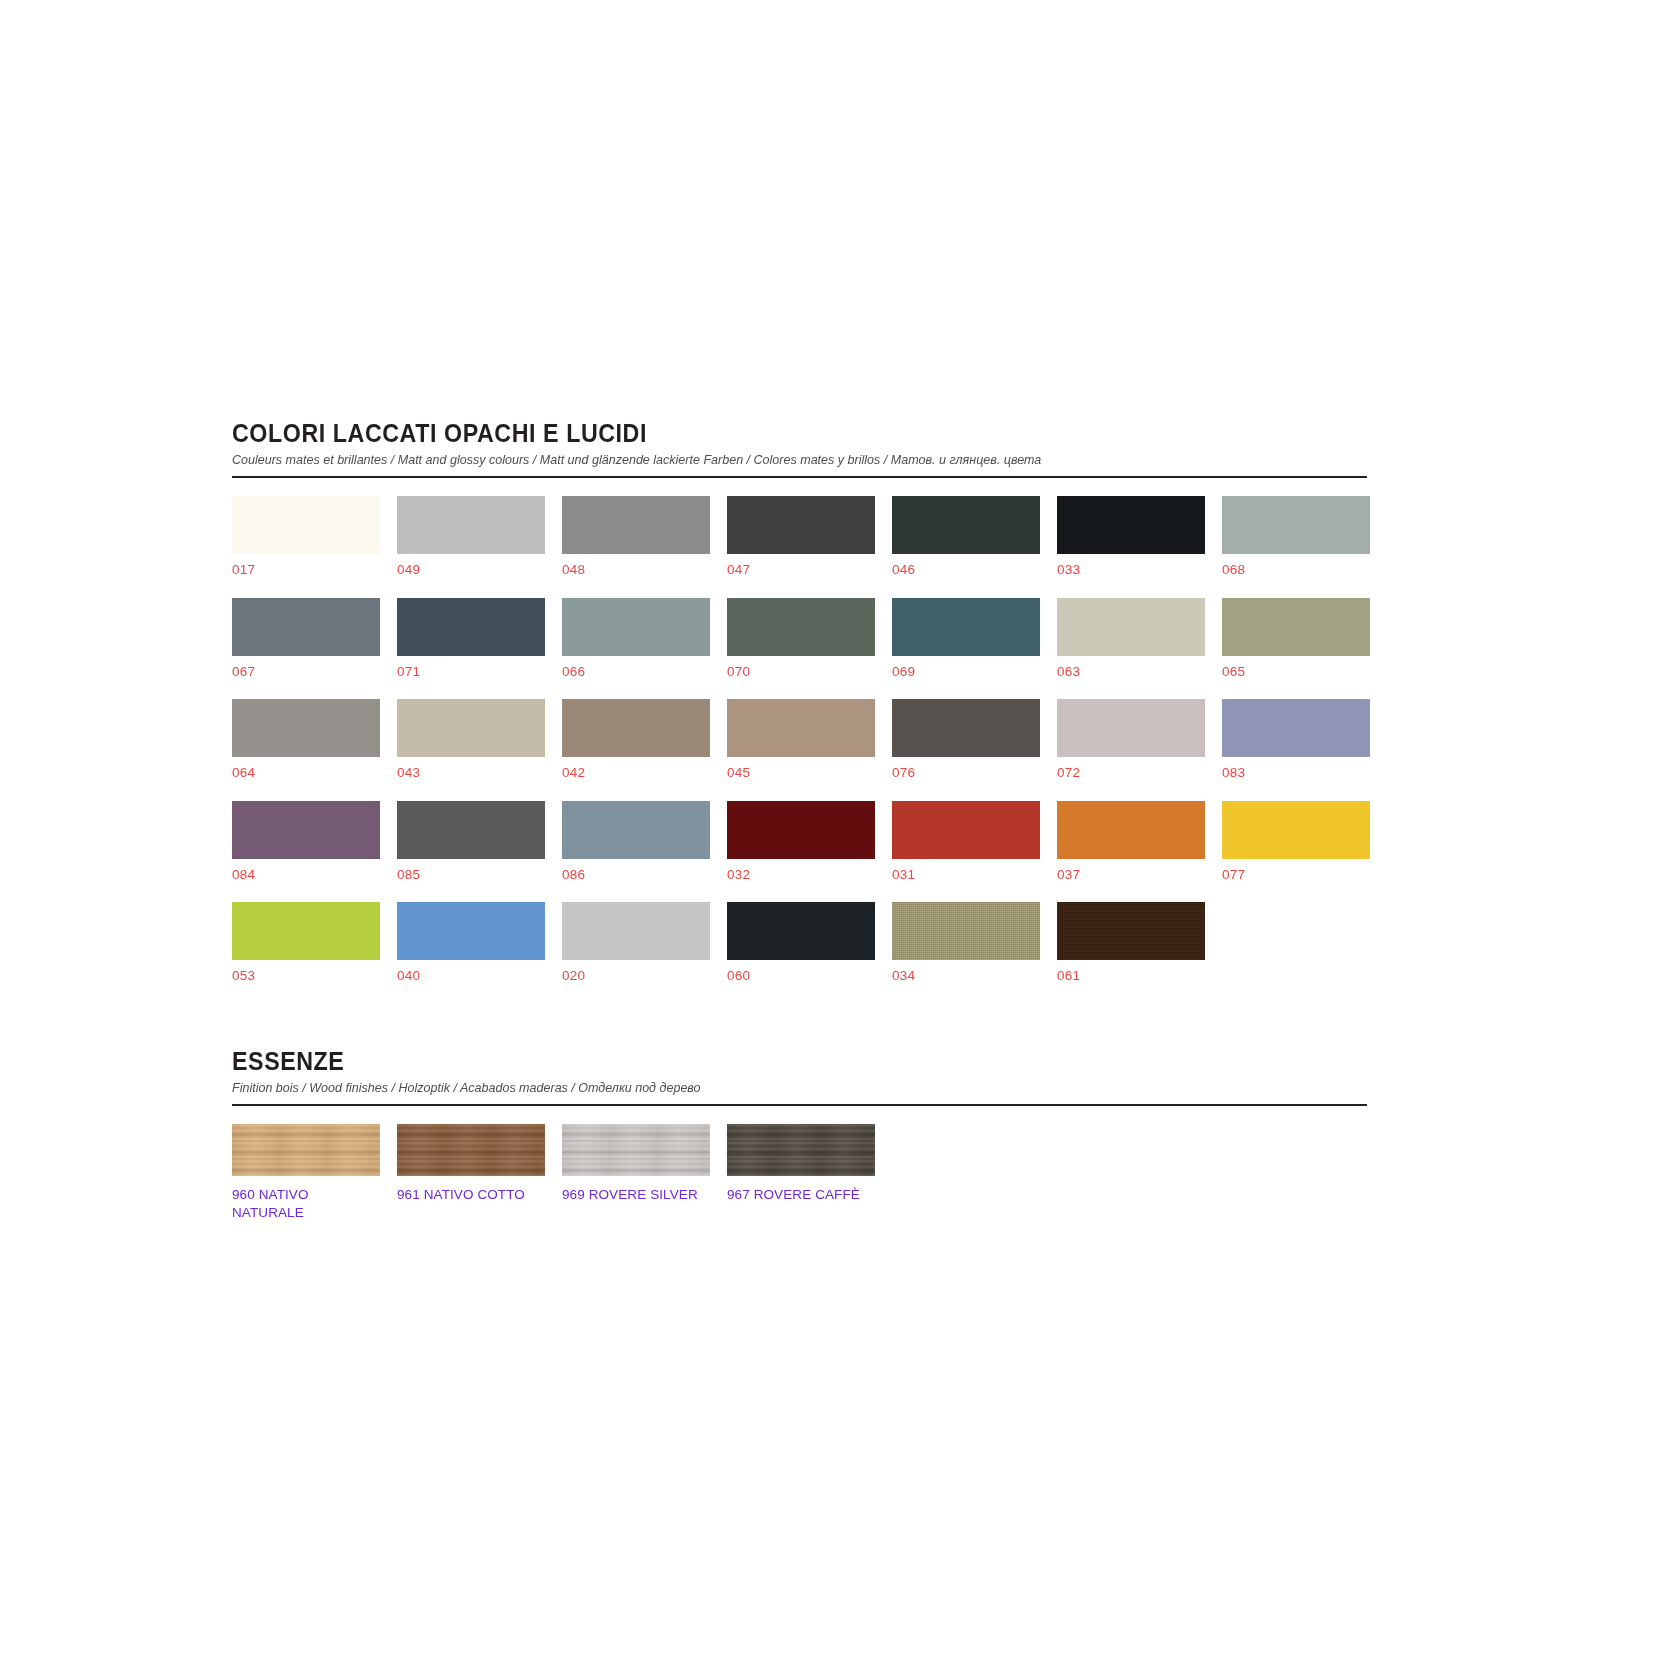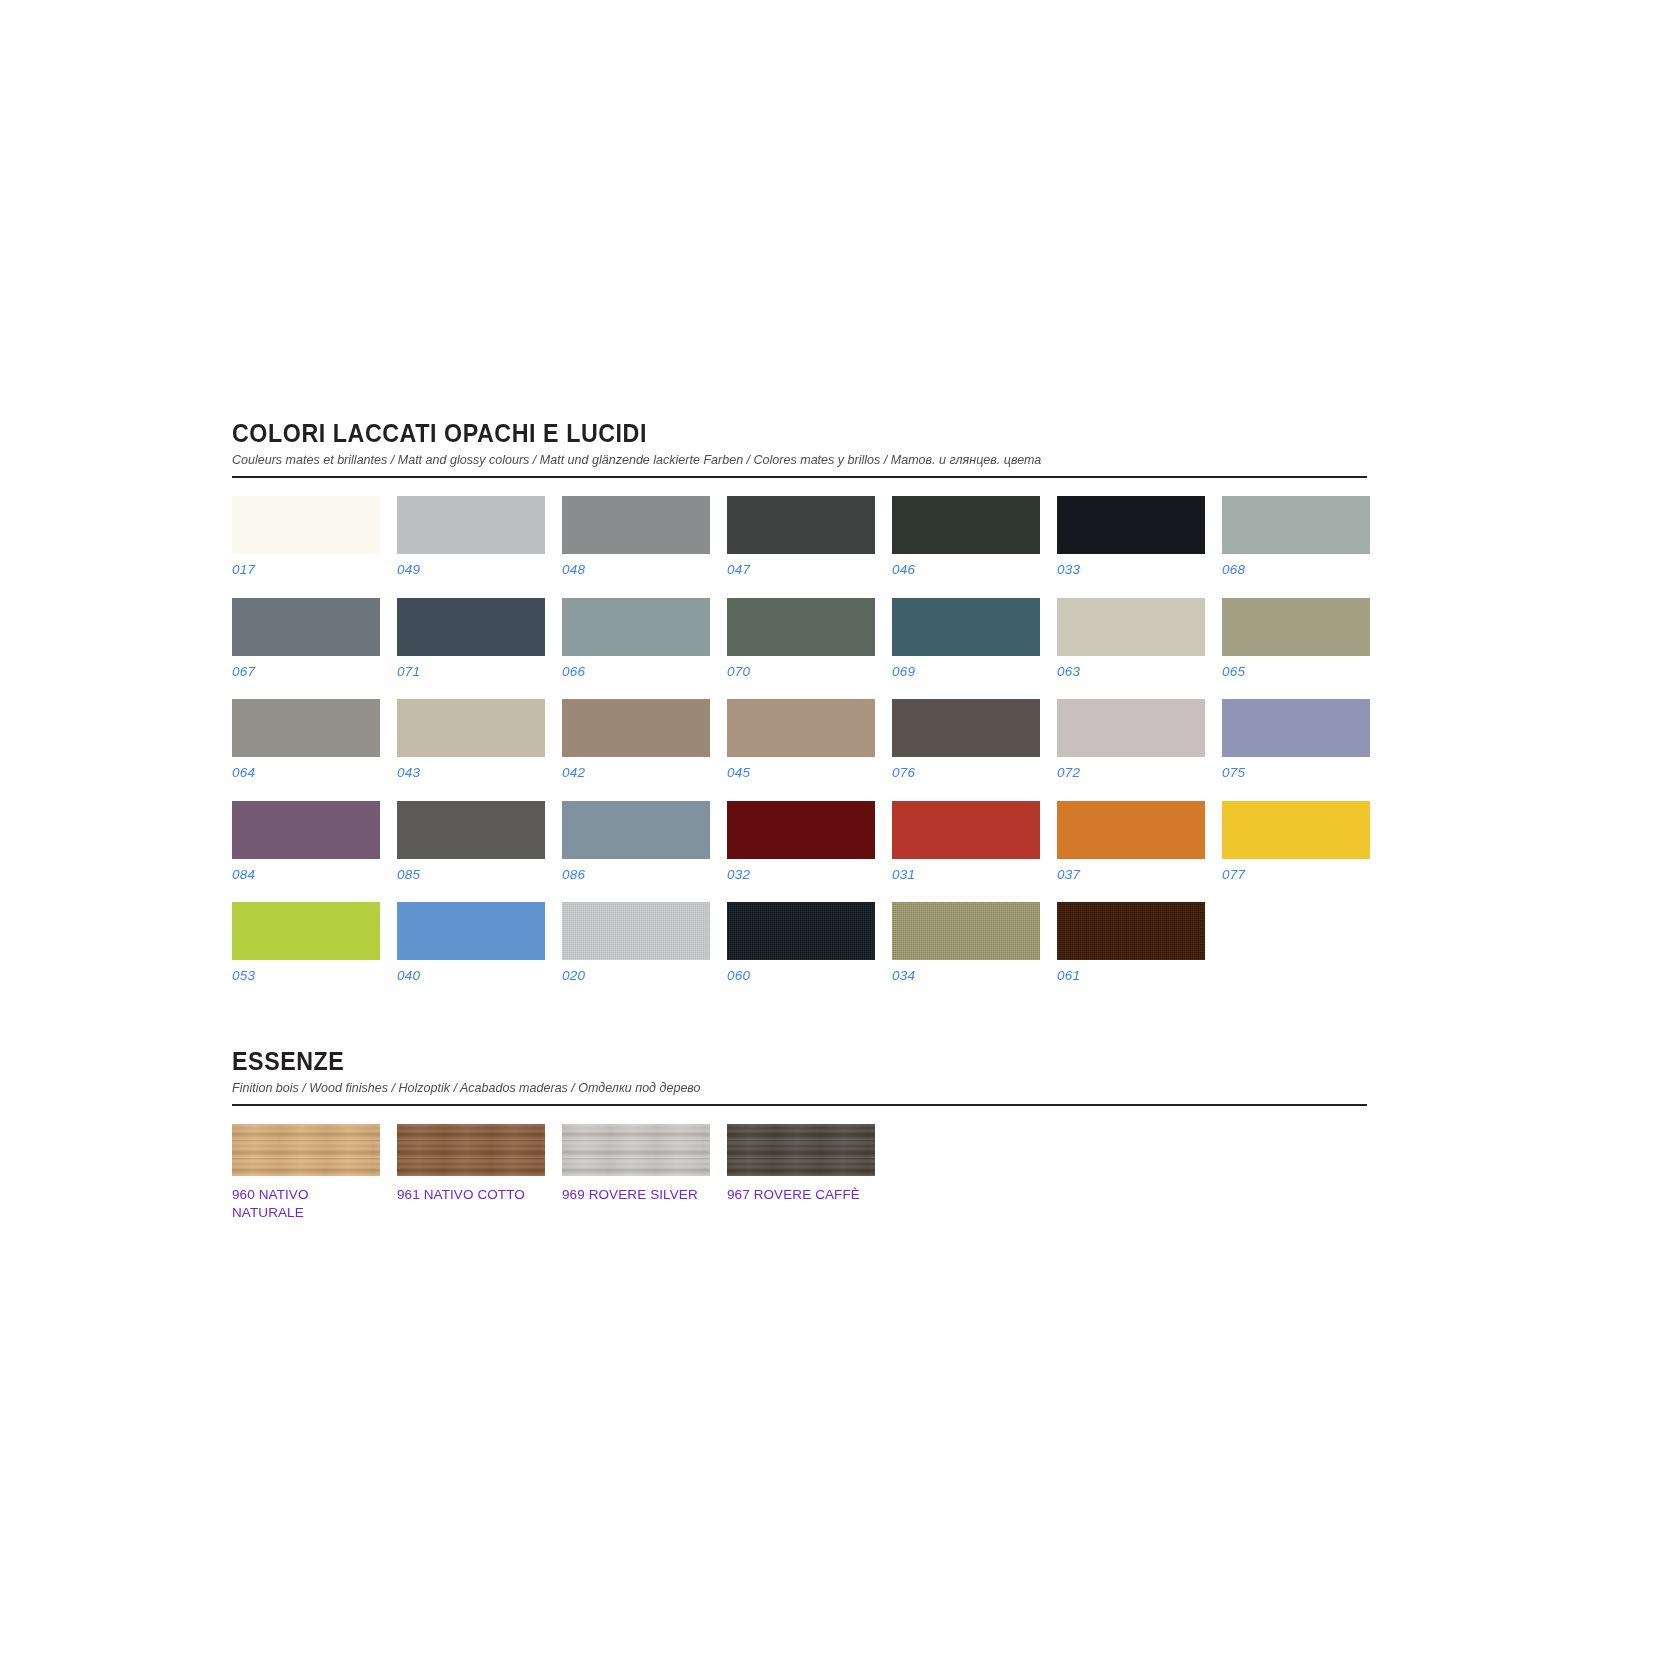--- a/index.html
+++ b/index.html
@@ -82,26 +82,25 @@
     width: 148px;
     height: 58px;
     display: block;
     position: relative;
     overflow: hidden;
   }
 
   .swatch-code {
     font-family: "Liberation Sans", sans-serif;
     font-size: 13.5px;
-    color: #3b82f6;
+    color: #ef4444;
     line-height: 1;
     padding-top: 9px;
     padding-bottom: 16px;
     letter-spacing: 0.2px;
-    font-style: italic;
   }
 
   
   .tex {
     background-image:
       repeating-linear-gradient(0deg, rgba(255,255,255,0.07) 0 1px, rgba(0,0,0,0.07) 1px 2px),
       repeating-linear-gradient(90deg, rgba(255,255,255,0.06) 0 1px, rgba(0,0,0,0.06) 1px 2px);
     background-blend-mode: overlay;
   }
   .tex-strong {
@@ -241,21 +240,21 @@
         <div class="swatch-cell">
           <div class="swatch-chip" style="background-color: rgb(89, 83, 79);"></div>
           <div class="swatch-code">076</div>
         </div>
         <div class="swatch-cell">
           <div class="swatch-chip" style="background-color: rgb(201, 191, 191);"></div>
           <div class="swatch-code">072</div>
         </div>
         <div class="swatch-cell">
           <div class="swatch-chip" style="background-color: rgb(144, 148, 181);"></div>
-          <div class="swatch-code">075</div>
+          <div class="swatch-code">083</div>
         </div>
         <div class="swatch-cell">
           <div class="swatch-chip" style="background-color: rgb(117, 90, 116);"></div>
           <div class="swatch-code">084</div>
         </div>
         <div class="swatch-cell">
           <div class="swatch-chip" style="background-color: rgb(92, 90, 88);"></div>
           <div class="swatch-code">085</div>
         </div>
         <div class="swatch-cell">

